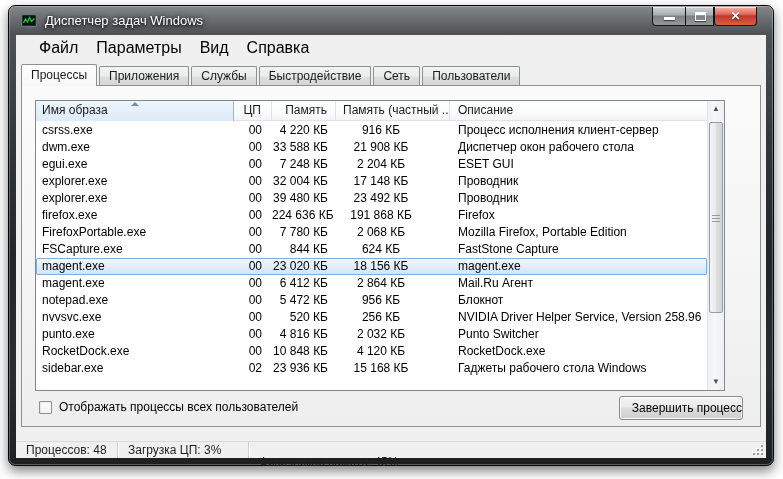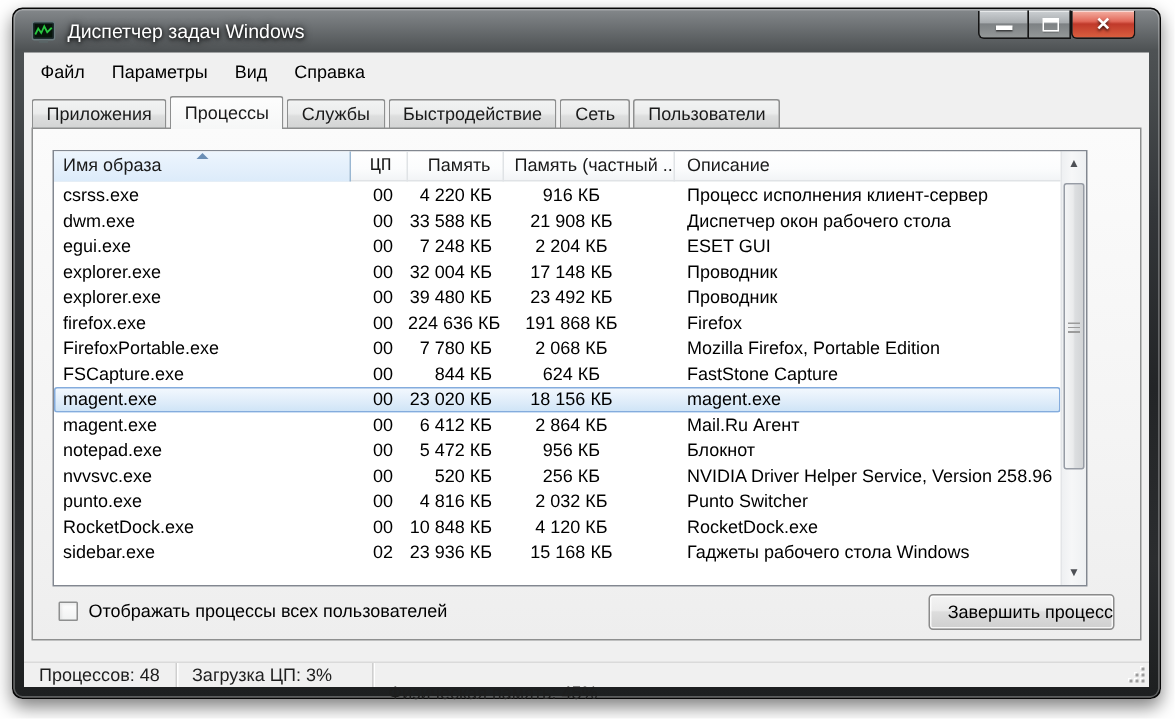--- a/index.html
+++ b/index.html
@@ -32,21 +32,21 @@
   .glyph-max { position:absolute; left:9px; top:5px; width:11px; height:9px;
                border:1px solid #fff; border-top:3px solid #fff; box-shadow:0 1px 1px rgba(0,0,0,.5); }
   .glyph-close { position:absolute; left:0; right:0; top:2px; text-align:center; color:#fff;
                  font-size:12px; font-weight:bold; text-shadow:0 1px 2px rgba(0,0,0,.7); }
 
   
   .client { position:absolute; left:7px; right:7px; top:29px; bottom:7px;
             background:#f0f0f0; }
 
   .menubar { position:absolute; left:0; top:0; right:0; height:26px; display:flex;
-             align-items:center; padding-left:2px; font-size:12px; color:#000; }
+             align-items:center; padding-left:14px; font-size:16px; color:#000; }
   .menu-item { padding:4px 9px; cursor:default; }
 
   
   .tabstrip { position:absolute; left:5px; top:29px; right:5px; height:22px; display:flex;
               align-items:flex-end; font-size:12px; color:#1a1a1a; }
   .tab { height:20px; line-height:19px; padding:0 9px; border:1px solid #8e8f8f; border-bottom:none;
          border-radius:2px 2px 0 0; margin-right:2px;
          background:linear-gradient(180deg,#f2f3f3 0%,#ebecec 45%,#dddede 55%,#d2d3d3 100%); }
   .tab.active { height:22px; line-height:21px; position:relative; z-index:3;
                 background:linear-gradient(180deg,#fdfdfd 0%,#f6f7f7 100%); }
@@ -62,21 +62,21 @@
                background:linear-gradient(180deg,#ffffff 0%,#fbfcfd 60%,#f2f4f6 100%);
                border-bottom:1px solid #e0e3e6; font-size:12px; color:#1a1a1a; }
   .hcell { height:20px; line-height:19px; border-right:1px solid #e0e3e6; overflow:hidden;
            white-space:nowrap; position:relative; }
   .hcell.sorted { background:linear-gradient(180deg,#edf5fd 0%,#dcebfa 100%);
                   border-right:1px solid #9ab7d2; }
   .sort-arrow { position:absolute; left:50%; top:1px; margin-left:-4px; width:0; height:0;
                 border-left:4px solid transparent; border-right:4px solid transparent;
                 border-bottom:4px solid #6a8eb5; }
   .h-name { width:198px; padding-left:6px; }
-  .h-cpu  { width:38px;  text-align:right; padding-right:10px;font-family:Liberation Mono, monospace; }
+  .h-cpu  { width:38px;  text-align:right; padding-right:10px; }
   .h-mem  { width:64px;  text-align:right; padding-right:8px; }
   .h-priv { width:114px; padding-left:7px; }
   .h-desc { flex:1; padding-left:8px; border-right:none; }
 
   .lv-body { position:absolute; left:0; top:21px; right:17px; bottom:0; overflow:hidden;
              font-size:12px; color:#000; }
   .lv-row { display:flex; height:17px; position:relative; }
   .lv-row.selected { background:linear-gradient(180deg,#f4f9fe 0%,#e2eefa 50%,#cde3f6 100%);
                      box-shadow:inset 0 0 0 1px #84acdd; border-radius:2px; }
   .lv-cell { height:17px; line-height:17px; overflow:hidden; white-space:nowrap; }
@@ -154,22 +154,22 @@
     <div class="client">
 
       <div class="menubar">
         <span class="menu-item">Файл</span>
         <span class="menu-item">Параметры</span>
         <span class="menu-item">Вид</span>
         <span class="menu-item">Справка</span>
       </div>
 
       <div class="tabstrip">
+        <div class="tab active">Процессы</div>
         <div class="tab">Приложения</div>
-        <div class="tab active">Процессы</div>
         <div class="tab">Службы</div>
         <div class="tab">Быстродействие</div>
         <div class="tab">Сеть</div>
         <div class="tab">Пользователи</div>
       </div>
 
       <div class="tabpage">
 
         <div class="listview">
           <div class="lv-header">

